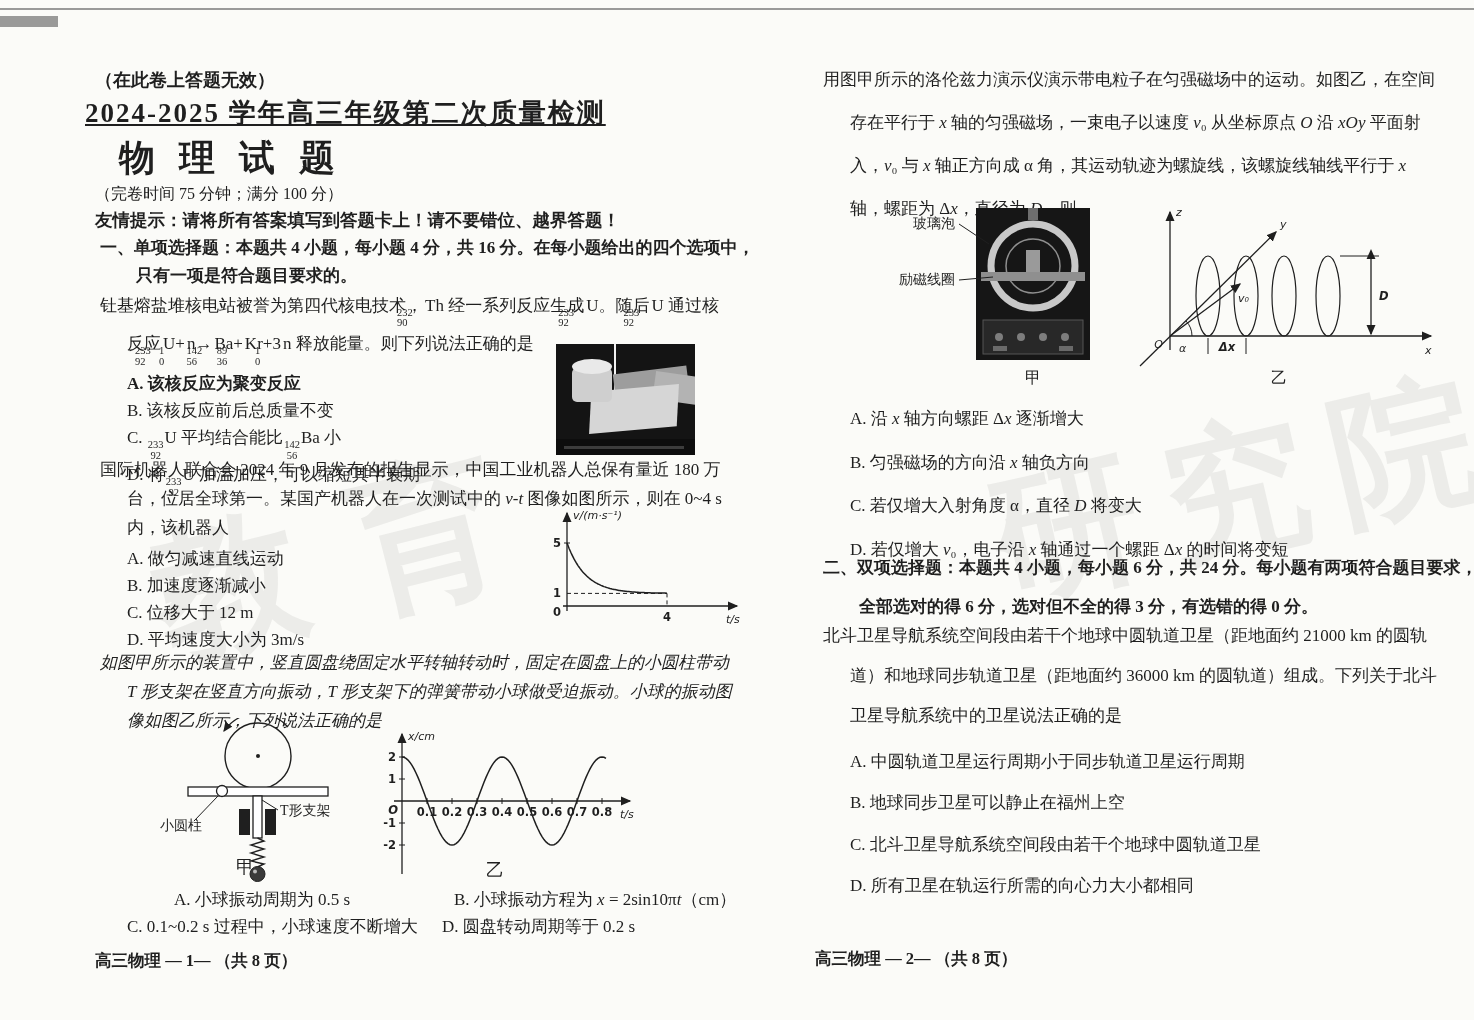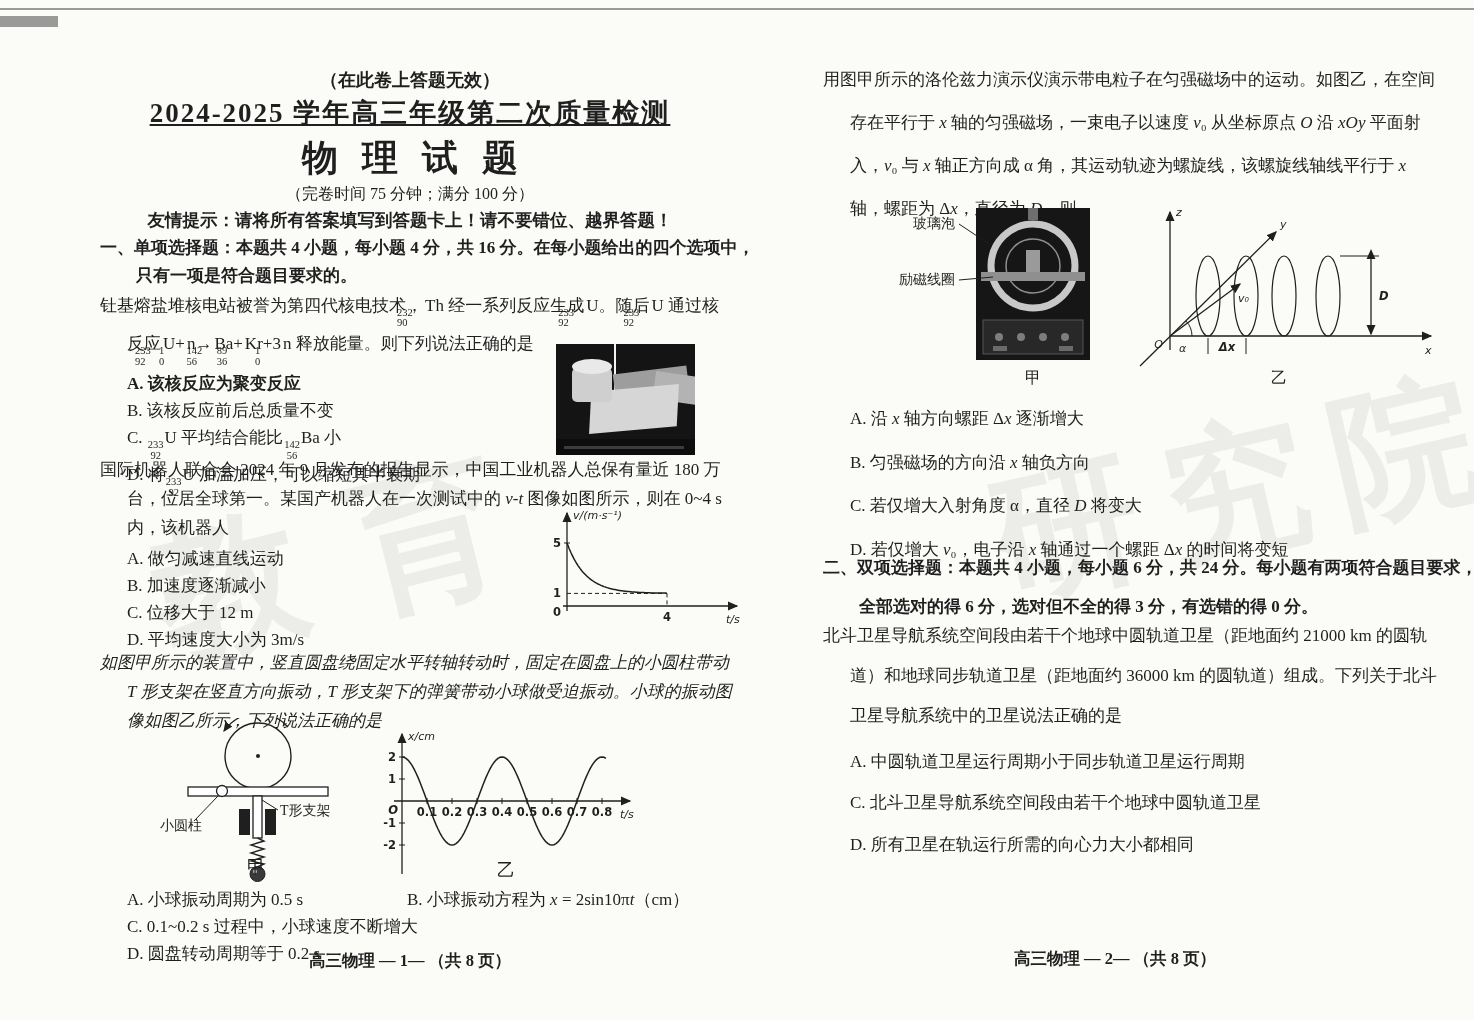--- a/index.html
+++ b/index.html
@@ -1,19 +1,19 @@
 <!DOCTYPE html>
 <html><head>
 <meta charset="utf-8">
 <style>
   html,body{margin:0;padding:0;background:#9a9a9a;}
   .sheet{position:relative;width:1474px;height:1020px;margin:0 auto;background:#fbfbf8;
          font-family:"Liberation Serif","DejaVu Serif",serif;color:#1f1f1f;overflow:hidden;}
   .abs{position:absolute;}
-  .c{text-align:center;}
+  .c{}
   .b{font-weight:bold;}
   .it{font-style:italic;}
   
   .scan-top-line{left:0;top:8px;width:1474px;height:2px;background:#4a4a4a;opacity:.55;}
   .scan-corner-blob{left:0;top:16px;width:58px;height:11px;background:#5a5a5a;opacity:.6;}
   
   .wm{position:absolute;color:rgba(110,110,110,0.10);font-weight:bold;pointer-events:none;white-space:nowrap;}
   .wm-left{left:150px;top:455px;font-size:150px;letter-spacing:55px;transform:rotate(-14deg);}
   .wm-right{left:990px;top:390px;font-size:145px;letter-spacing:28px;transform:rotate(-13deg);}
   
@@ -221,24 +221,24 @@
         <text x="24" y="123" text-anchor="end" class="tickb">-2</text>
       </g>
     <text class="it" x="36" y="14">x/cm</text>
     <text class="it tickb" x="26" y="88" text-anchor="end">O</text>
     <text class="it" x="248" y="92">t/s</text>
   </svg>
   <div class="abs c" style="left:486px;top:858px;width:40px;font-size:18px;">乙</div>
 
   <div class="abs" style="left:100px;top:886px;width:640px;font-size:17px;">
     <div class="optrow" style="padding-left:27px;">
-      <div class="opt" style="width:280px;">A. 小球振动周期为 0.5 s</div>
+      <div class="opt" style="width:280px;margin-left:47px;">A. 小球振动周期为 0.5 s</div>
       <div class="opt">B. 小球振动方程为 <i>x</i> = 2sin10π<i>t</i>（cm）</div>
     </div>
-    <div class="optrow" style="padding-left:27px;flex-direction:column;">
+    <div class="optrow" style="padding-left:27px;">
       <div class="opt" style="width:315px;">C. 0.1~0.2 s 过程中，小球速度不断增大</div>
       <div class="opt">D. 圆盘转动周期等于 0.2 s</div>
     </div>
   </div>
 
   <div class="abs c footer" style="left:95px;top:950px;width:630px;">高三物理 — 1— （共 8 页）</div>
 
   <div class="abs" style="left:823px;top:58px;width:618px;">
     <div class="q-text rp">用图甲所示的洛伦兹力演示仪演示带电粒子在匀强磁场中的运动。如图乙，在空间存在平行于 <i>x</i> 轴的匀强磁场，一束电子以速度 <i>v</i>₀ 从坐标原点 <i>O</i> 沿 <i>xOy</i> 平面射入，<i>v</i>₀ 与 <i>x</i> 轴正方向成 α 角，其运动轨迹为螺旋线，该螺旋线轴线平行于 <i>x</i> 轴，螺距为 Δ<i>x</i>，直径为 <i>D</i>。则</div>
   </div>
@@ -307,19 +307,20 @@
     <div class="opt">D. 若仅增大 <i>v</i>₀，电子沿 <i>x</i> 轴通过一个螺距 Δ<i>x</i> 的时间将变短</div>
   </div>
 
   <div class="abs b hang" style="left:823px;top:548px;width:620px;font-size:17px;line-height:39px;">二、双项选择题：本题共 4 小题，每小题 6 分，共 24 分。每小题有两项符合题目要求，全部选对的得 6 分，选对但不全的得 3 分，有选错的得 0 分。</div>
 
   <div class="abs" style="left:823px;top:616px;width:620px;">
     <div class="q-text" style="line-height:40px;">北斗卫星导航系统空间段由若干个地球中圆轨道卫星（距地面约 21000 km 的圆轨道）和地球同步轨道卫星（距地面约 36000 km 的圆轨道）组成。下列关于北斗卫星导航系统中的卫星说法正确的是</div>
   </div>
   <div class="abs opts" style="left:823px;top:738px;width:620px;">
     <div class="opt" style="line-height:41.3px;">A. 中圆轨道卫星运行周期小于同步轨道卫星运行周期</div>
+    <div class="opt" style="line-height:41.3px;">B. 地球同步卫星可以静止在福州上空</div>
     <div class="opt" style="line-height:41.3px;">C. 北斗卫星导航系统空间段由若干个地球中圆轨道卫星</div>
     <div class="opt" style="line-height:41.3px;">D. 所有卫星在轨运行所需的向心力大小都相同</div>
   </div>
 
   <div class="abs c footer" style="left:815px;top:948px;width:600px;">高三物理 — 2— （共 8 页）</div>
 
 </div>
 
 </body></html>

